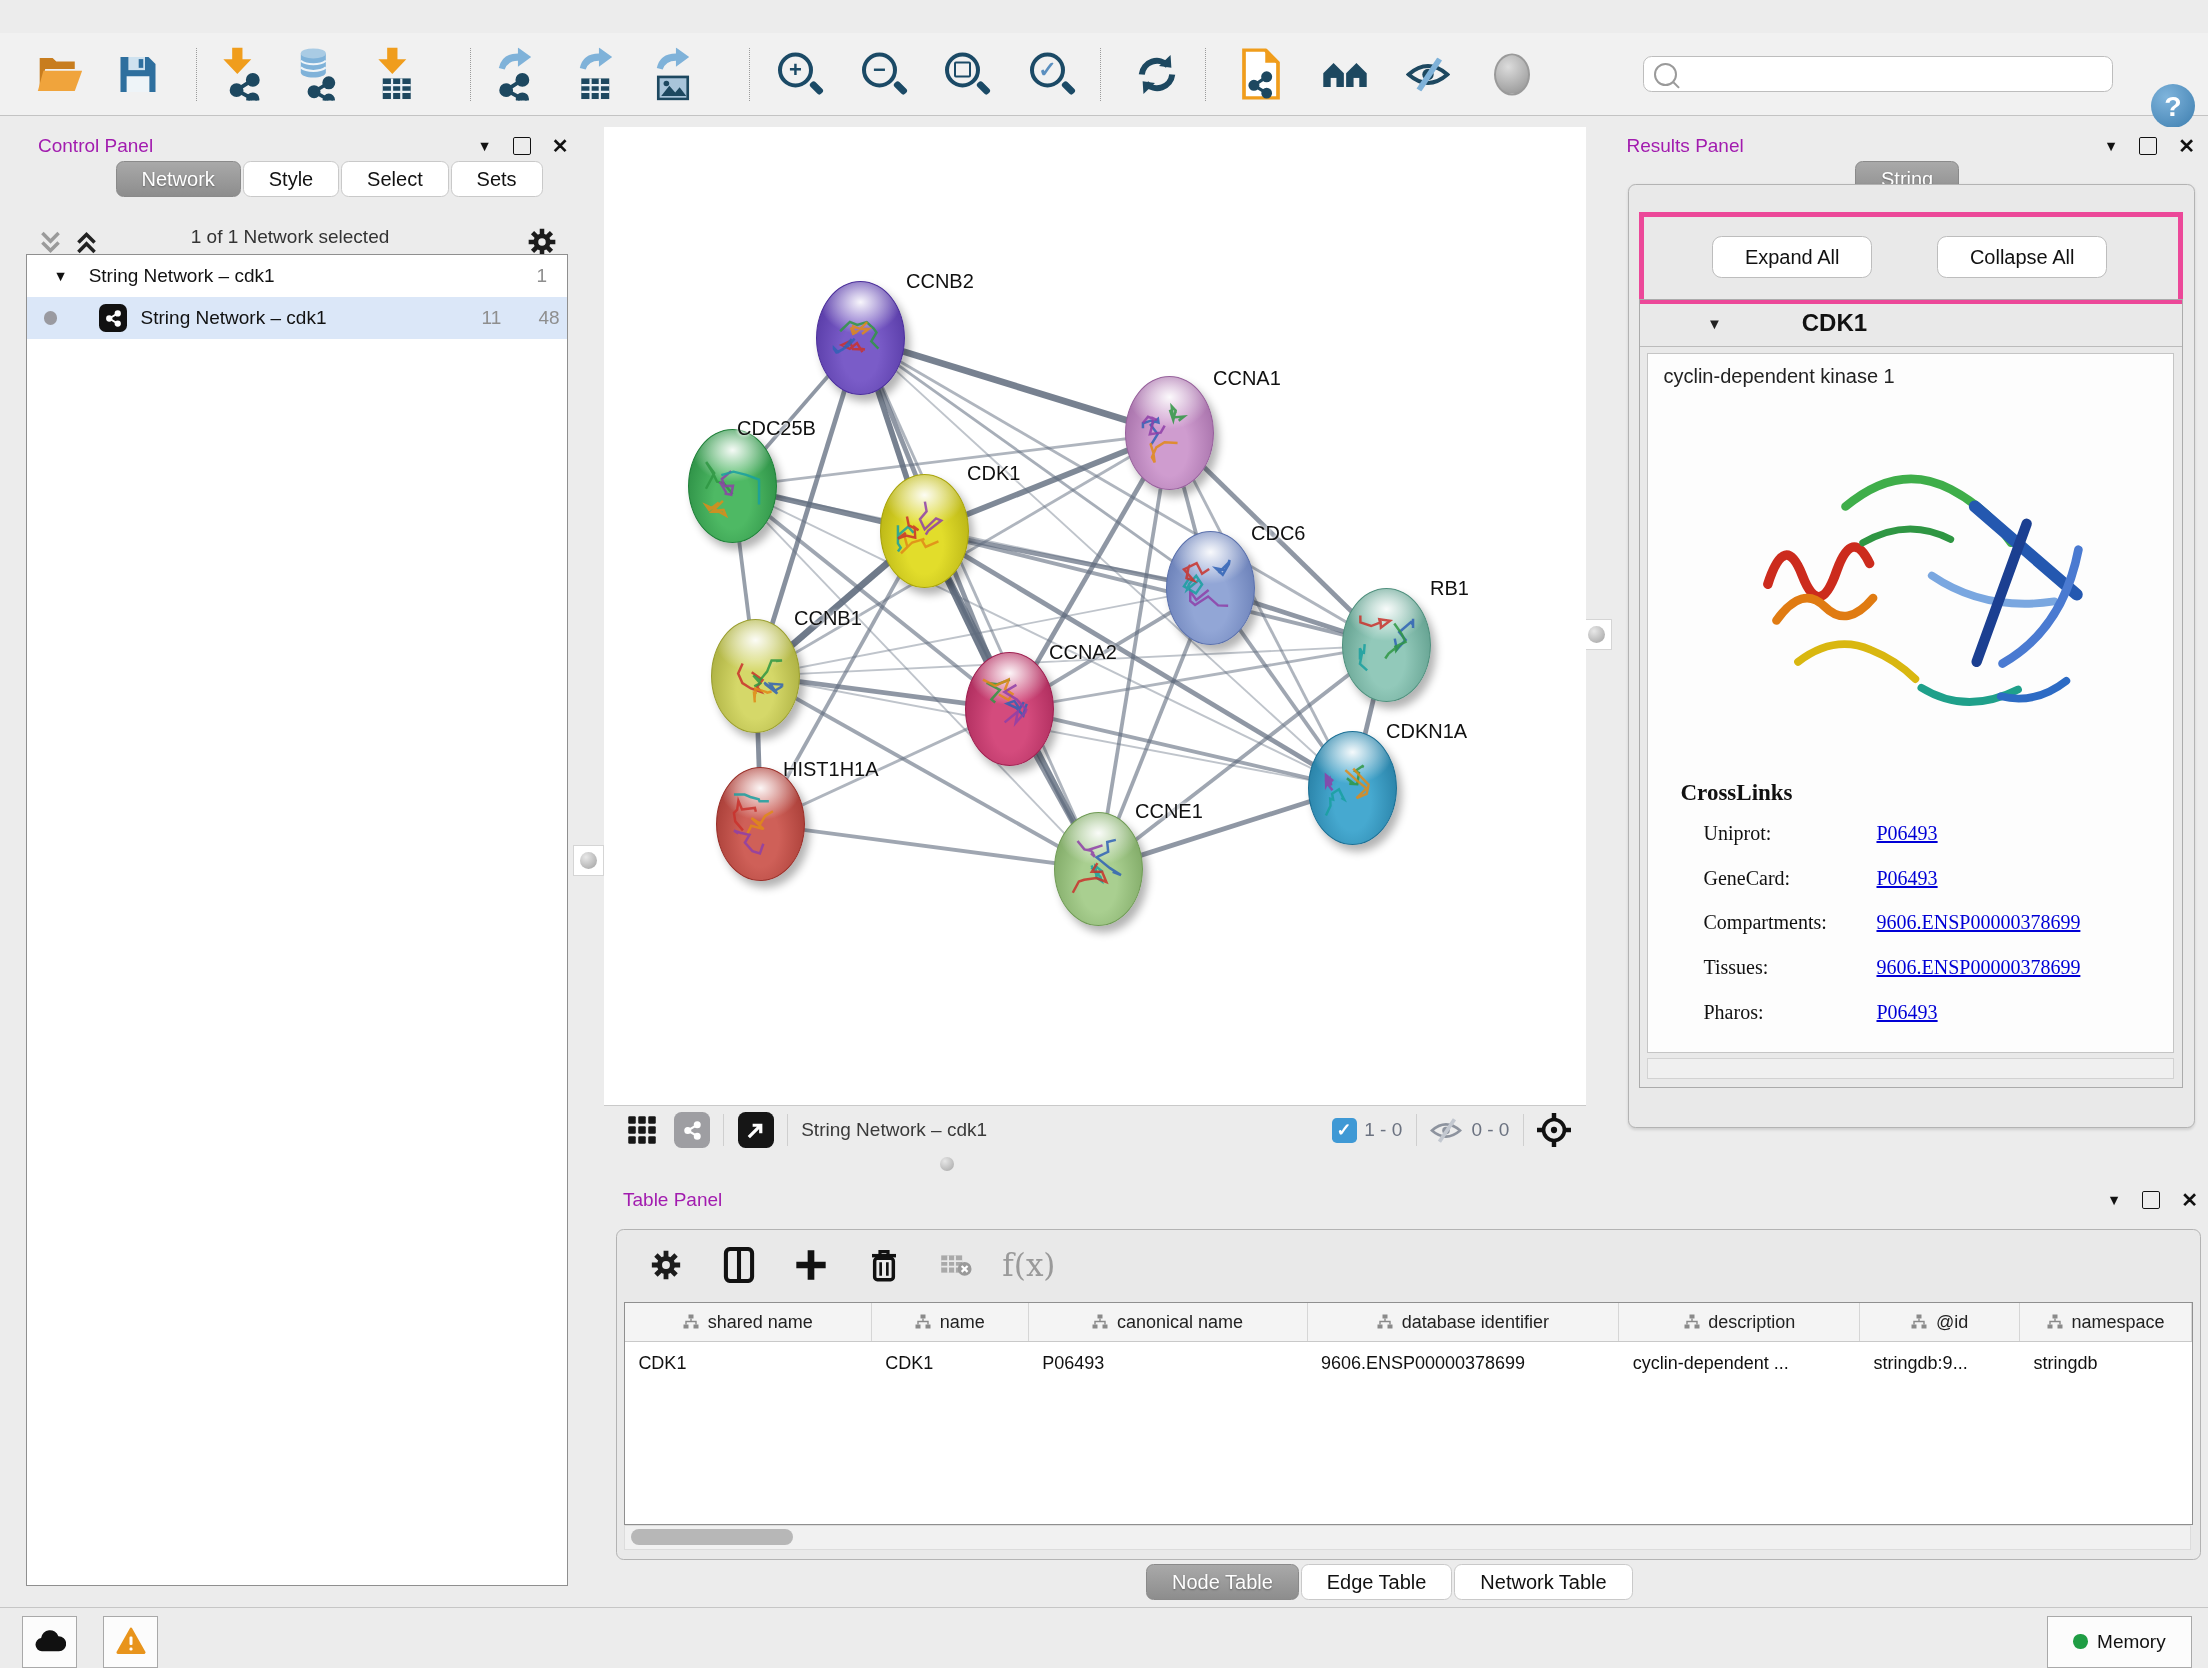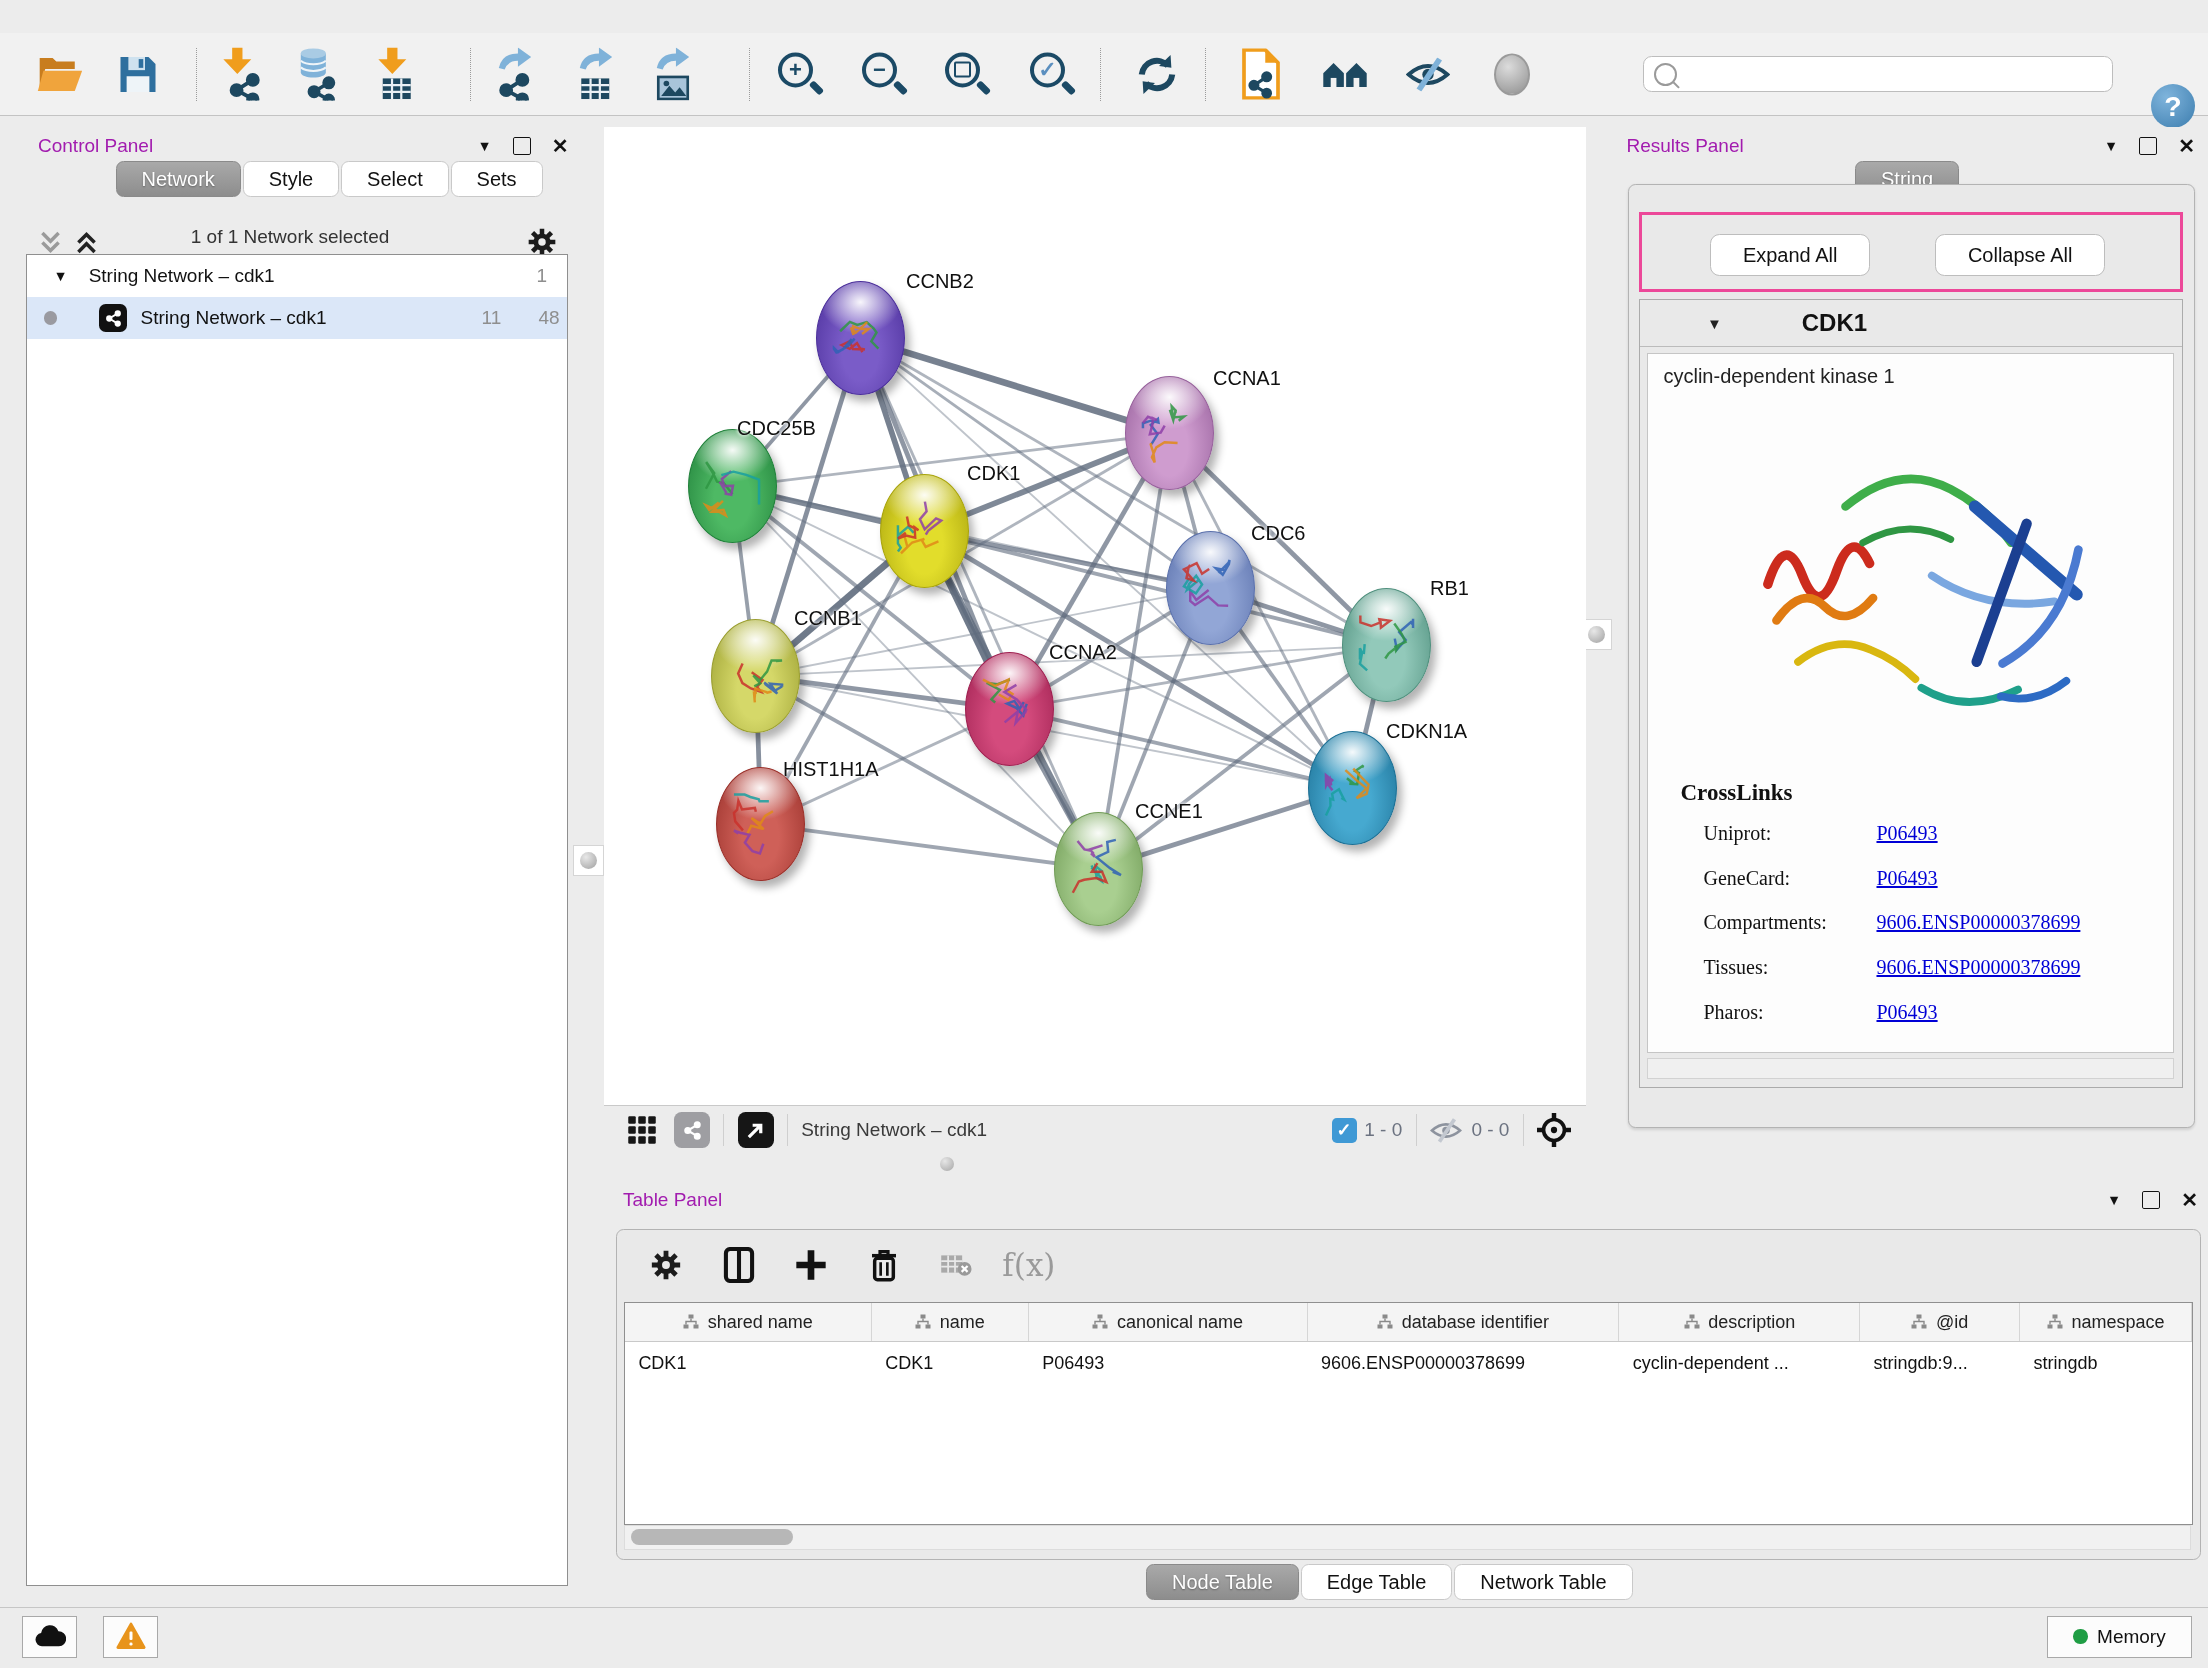--- a/index.html
+++ b/index.html
@@ -57,21 +57,21 @@
   .netstatus{position:absolute;left:604px;top:1105px;width:982px;height:48px;background:#ececec;border-top:1px solid #c9c9c9;display:flex;align-items:center;font-size:19px;color:#6b7280;}
   .ns-sep{width:0;height:32px;border-left:1px solid #cfcfcf;margin:0 13.3px;}
   .bsq{width:36px;height:36px;border-radius:7.6px;background:#161616;display:flex;align-items:center;justify-content:center;}
   .bsq.gray{background:#9e9ea2;}
   .chk{width:25px;height:25px;border-radius:4.8px;background:#3f99d5;color:#fff;font-size:18px;font-weight:bold;display:flex;align-items:center;justify-content:center;margin-right:7.6px;}
 
   
   .rpanel{position:absolute;left:1617px;top:127px;width:582px;height:1004px;background:#ececec;}
   .rtab{position:absolute;left:238px;top:34px;}
   .rbox{position:absolute;left:11.4px;top:57px;width:565px;height:942px;background:#e9e9e9;border:1px solid #b3b3b3;border-radius:7.6px;box-shadow:0 1.9px 2.9px rgba(0,0,0,.12);}
-  .rbtnbox{position:absolute;left:9.5px;top:27px;width:544px;height:80px;border:3px solid #ec4899;box-sizing:border-box;}
+  .rbtnbox{position:absolute;left:9.5px;top:27px;width:544px;height:92px;border:5px solid #ec4899;box-sizing:border-box;}
   .rbtn{position:absolute;top:19px;height:42px;line-height:40px;padding:0 32px;background:#fff;border:1px solid #bdbdbd;border-radius:9.5px;font-size:20px;color:#111;text-align:center;box-sizing:border-box;cursor:pointer;}
   .rsection{position:absolute;left:9.5px;top:114px;width:544px;height:789px;border:1px solid #ababab;box-sizing:border-box;}
   .rsechead{position:absolute;left:0;top:0;width:100%;height:46px;border-bottom:1px solid #bbb;display:flex;align-items:center;}
   .rgene{font-size:24px;font-weight:bold;color:#111;}
   .rwhite{position:absolute;left:7.6px;top:53px;width:527px;height:700px;background:#fdfdfd;border:1px solid #c5c5c5;box-sizing:border-box;overflow:hidden;}
   .rdesc{position:absolute;left:15px;top:11.4px;font-size:20px;color:#222;}
   .xl-title{position:absolute;left:32px;font-family:"Liberation Serif",serif;font-weight:bold;font-size:23px;color:#111;}
   .xlrow{position:absolute;left:55px;font-family:"Liberation Serif",serif;font-size:20px;color:#111;width:457px;}
   .xlrow .val{position:absolute;left:173px;color:#0000d6;text-decoration:underline;cursor:pointer;white-space:nowrap;}
   .rscroll{position:absolute;left:7.6px;bottom:7.6px;width:527px;height:21px;background:#f0f0f0;border:1px solid #d2d2d2;box-sizing:border-box;}
@@ -86,21 +86,21 @@
   .dhead{display:flex;background:#f4f4f4;border-bottom:1px solid #c9c9c9;height:38px;}
   .dhead .hc{display:flex;align-items:center;justify-content:center;gap:8.6px;font-size:18px;color:#222;border-right:1px solid #d6d6d6;box-sizing:border-box;overflow:hidden;white-space:nowrap;}
   .drow{display:flex;height:42px;}
   .drow .dc{display:flex;align-items:center;padding-left:13.3px;font-size:18px;color:#111;box-sizing:border-box;overflow:hidden;white-space:nowrap;}
   .hscroll{position:absolute;left:6.7px;top:295px;width:1567px;height:25px;background:#f1f1f1;border:1px solid #dcdcdc;box-sizing:border-box;}
   .hthumb{position:absolute;left:5.7px;top:2.9px;width:162px;height:16px;border-radius:8.6px;background:#b7b7b7;}
   .ttabs{position:absolute;left:542px;top:388px;}
 
   
   .statusbar{position:absolute;left:0;top:1607px;width:100%;height:61px;background:#ececec;border-top:1px solid #c6c6c6;}
-  .sbtn{position:absolute;top:7.6px;height:42px;background:#fcfcfc;border:1.9px solid #a9a9a9;display:flex;align-items:center;justify-content:center;box-sizing:border-box;cursor:pointer;}
+  .sbtn{position:absolute;top:7.6px;height:52px;background:#fcfcfc;border:1.9px solid #a9a9a9;display:flex;align-items:center;justify-content:center;box-sizing:border-box;cursor:pointer;}
   .memdot{width:14.3px;height:14.3px;border-radius:50%;background:#1f9d44;margin-right:9.5px;}
   .memlabel{font-size:19px;color:#111;}
 </style>
 </head>
 <body>
 
 <div id="app">
 
 
   <div class="toolbar">

